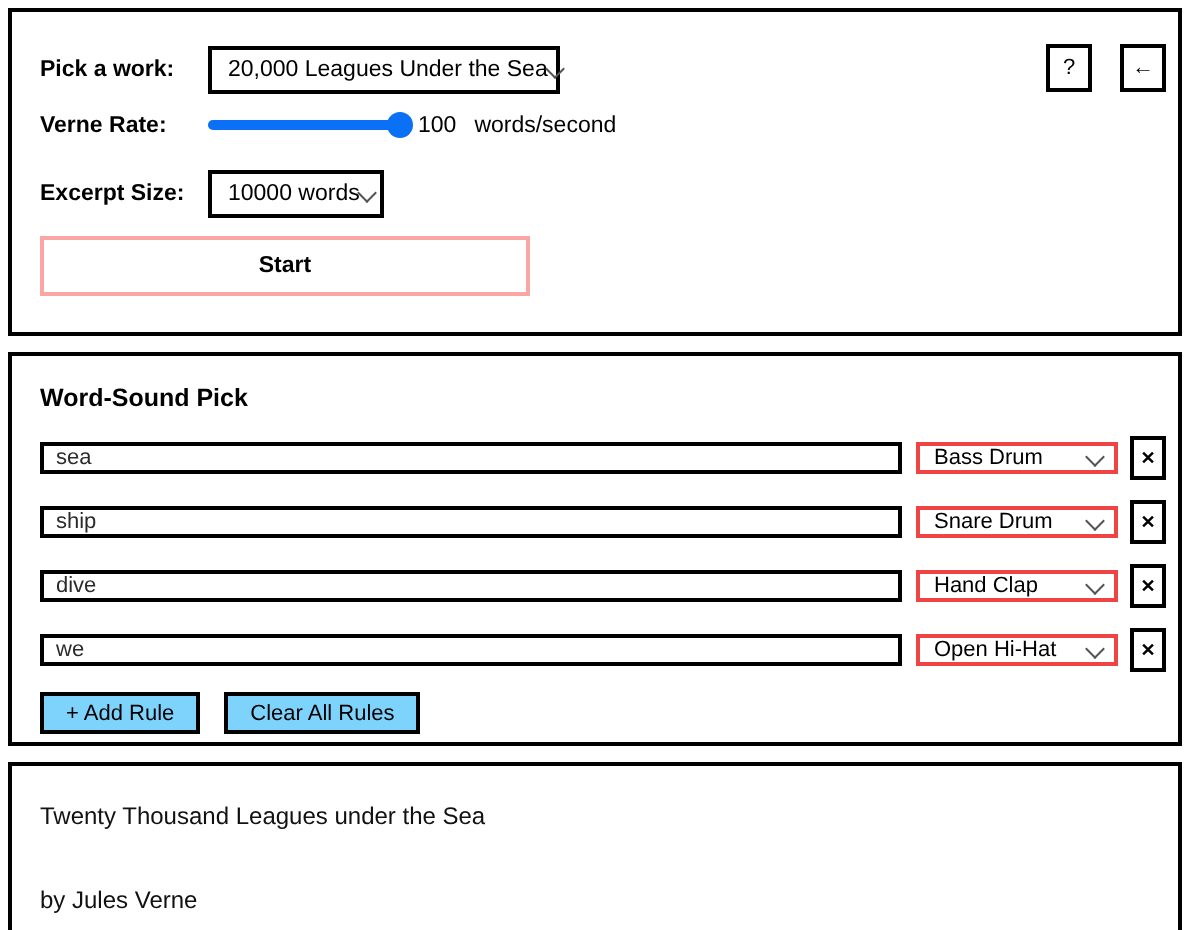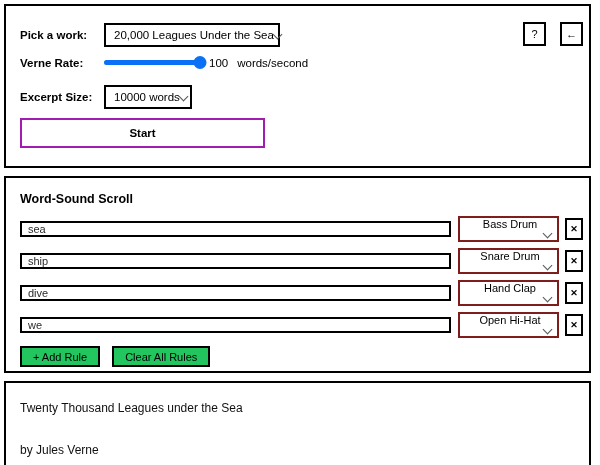--- a/index.html
+++ b/index.html
@@ -146,21 +146,21 @@
   #btn-help { top: 16px; left: 517px; }
   #btn-back { top: 16px; left: 554px; }
 
   
   #btn-start {
     position: absolute;
     left: 14px;
     top: 112px;
     width: 245px;
     height: 30px;
-    border: 2px solid #a21caf;
+    border: 2px solid #fca5a5;
     background: #ffffff;
     font-family: "Liberation Sans", sans-serif;
     font-size: 11.5px;
     font-weight: bold;
     color: #000000;
     box-sizing: border-box;
     display: flex;
     align-items: center;
     justify-content: center;
     padding: 0;
@@ -195,30 +195,29 @@
     box-sizing: border-box;
     font-family: "Liberation Sans", sans-serif;
     font-size: 11px;
     color: #2b2b2b;
     padding: 0 6px;
     outline: none;
   }
   .rule-sound {
     width: 101px;
     margin-left: 7px;
-    height: 26px;
-    border: 2px solid #7f1d1d;
+    height: 16px;
+    border: 2px solid #ef4444;
     background: #ffffff;
     box-sizing: border-box;
     display: flex;
     align-items: center;
     padding: 0 4px 0 7px;
     font-size: 11px;
     color: #000000;
-    flex-direction: column;
   }
   .rule-del {
     width: 18px;
     height: 22px;
     margin-left: 6px;
     border: 2px solid #000000;
     background: #ffffff;
     box-sizing: border-box;
     display: flex;
     align-items: center;
@@ -233,21 +232,21 @@
   .rules-actions {
     position: absolute;
     left: 14px;
     top: 168px;
     display: flex;
     gap: 12px;
   }
   .action-btn {
     height: 21px;
     border: 2px solid #000000;
-    background: #22c55e;
+    background: #7dd3fc;
     font-family: "Liberation Sans", sans-serif;
     font-size: 11px;
     color: #000000;
     box-sizing: border-box;
     display: flex;
     align-items: center;
     justify-content: center;
     padding: 0 11px;
   }
 
@@ -299,21 +298,21 @@
     </div>
   </div>
 
   <button class="icon-btn" id="btn-help">?</button>
   <button class="icon-btn" id="btn-back">←</button>
 
   <button id="btn-start">Start</button>
 </div>
 
 <div class="panel" id="panel-rules">
-  <div id="rules-title">Word-Sound Scroll</div>
+  <div id="rules-title">Word-Sound Pick</div>
 
   <div class="rule-row" id="rule-row-0">
     <input class="rule-word" type="text" value="sea" style="">
     <div class="rule-sound">
       <span>Bass Drum</span>
       <span class="chev"></span>
     </div>
     <button class="rule-del">✕</button>
   </div>
 

